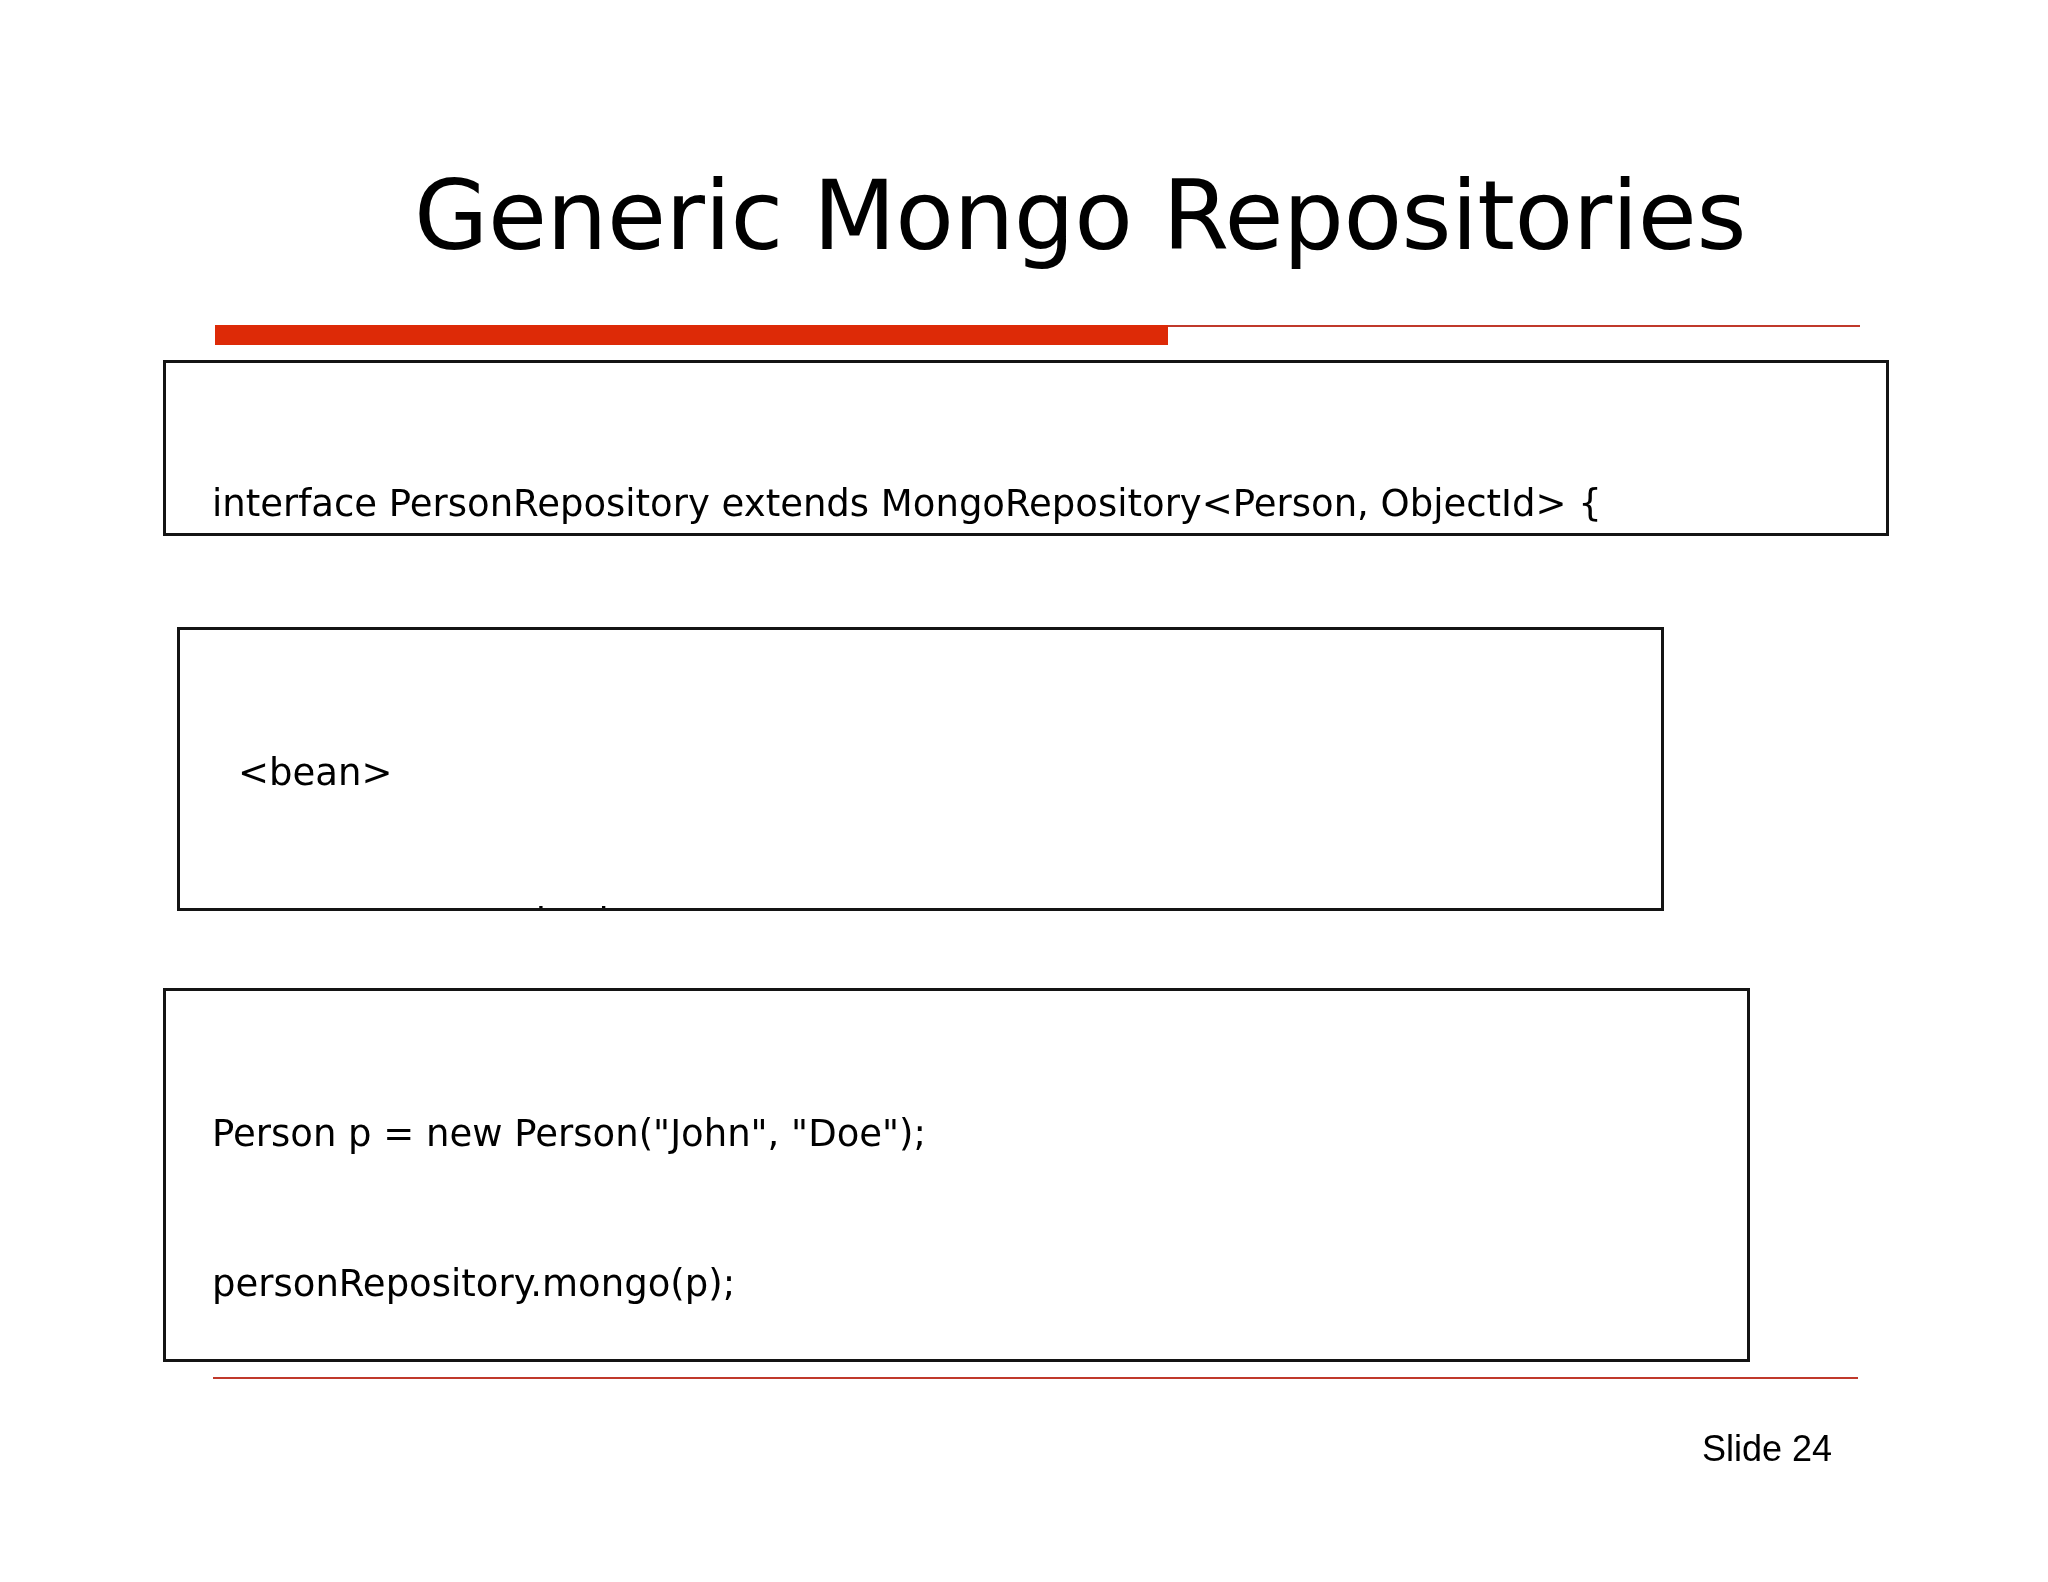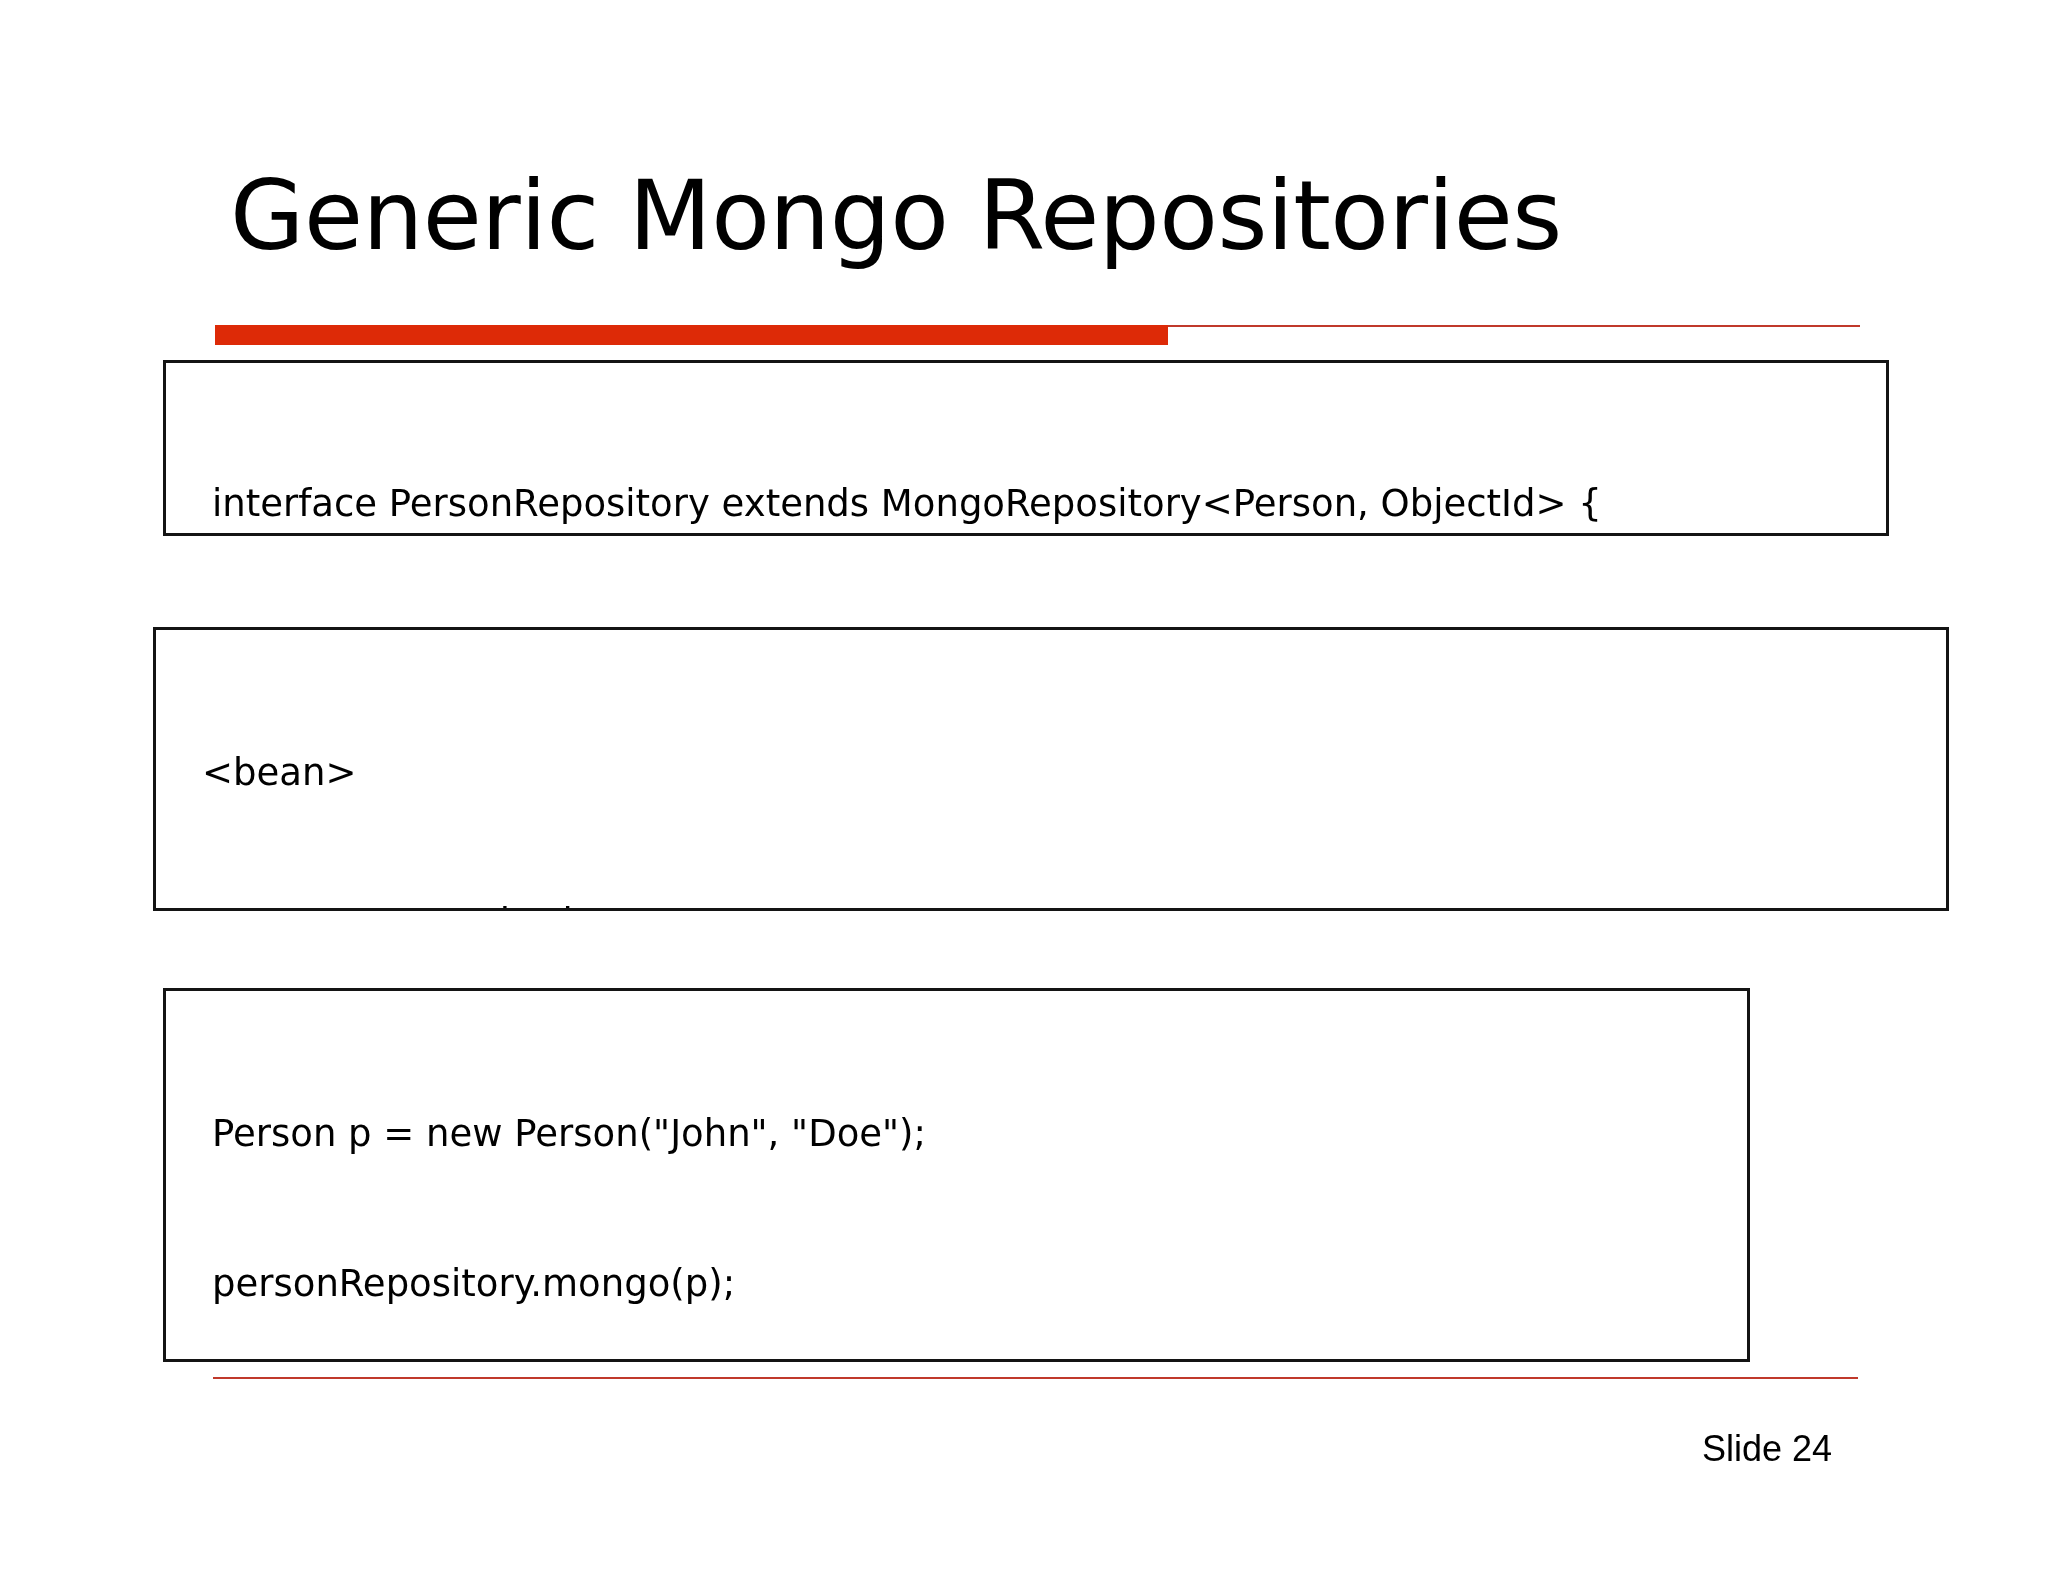--- a/index.html
+++ b/index.html
@@ -22,21 +22,21 @@
     left: 180px;
     top: 168px;
     width: 1700px;
     font-family: "DejaVu Sans", sans-serif;
     font-size: 96px;
     font-weight: 400;
     line-height: 1.0;
     letter-spacing: -0.5px;
     color: #000000;
     white-space: nowrap;
-    text-align: left;
+    text-align: center;
     padding-left: 50px;
   }
 
   
   #title-rule-wrap {
     position: absolute;
     left: 215px;
     top: 323px;
     width: 1645px;
     height: 22px;
@@ -72,25 +72,25 @@
     overflow: hidden;
   }
   #code-box-interface {
     left: 163px;
     top: 360px;
     width: 1726px;
     height: 176px;
     padding: 16px 0 0 14px;
   }
   #code-box-xml {
-    left: 153px;
+    left: 177px;
     top: 627px;
-    width: 1796px;
+    width: 1487px;
     height: 284px;
-    padding: 18px 0 0 14px;
+    padding: 18px 0 0 26px;
   }
   #code-box-usage {
     left: 163px;
     top: 988px;
     width: 1587px;
     height: 374px;
     padding: 18px 0 0 14px;
   }
   .code-line {
     display: block;

